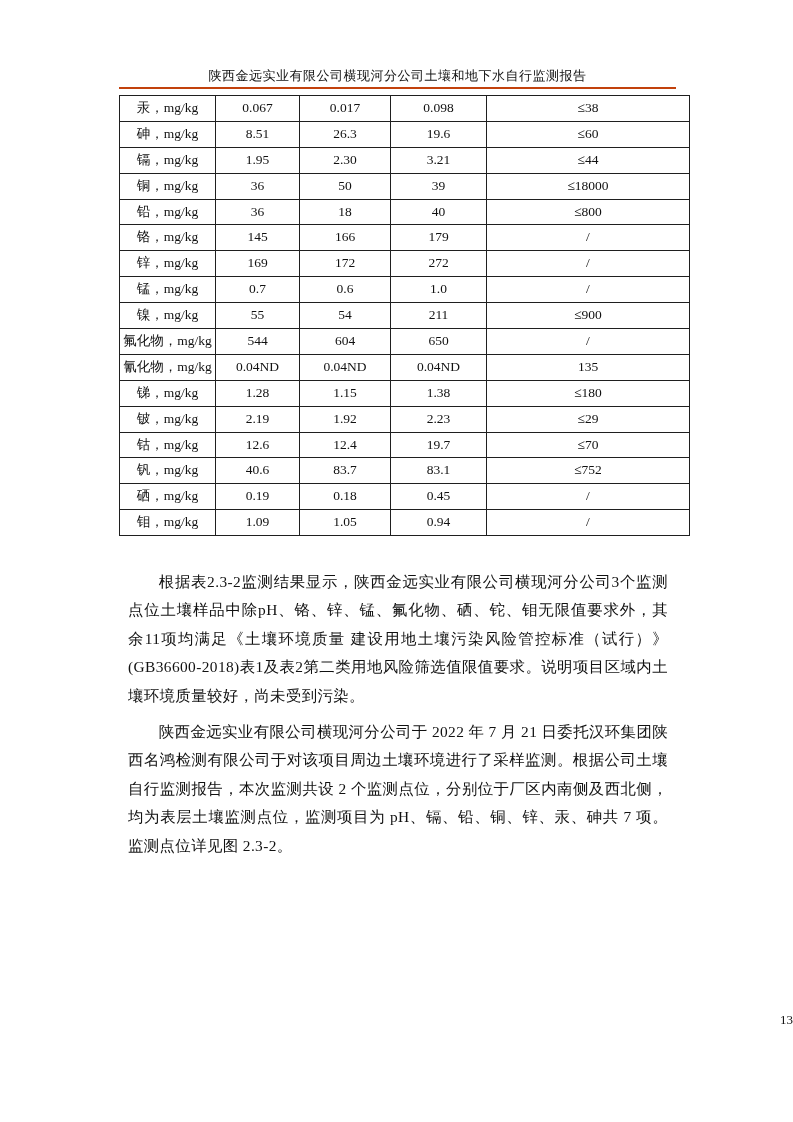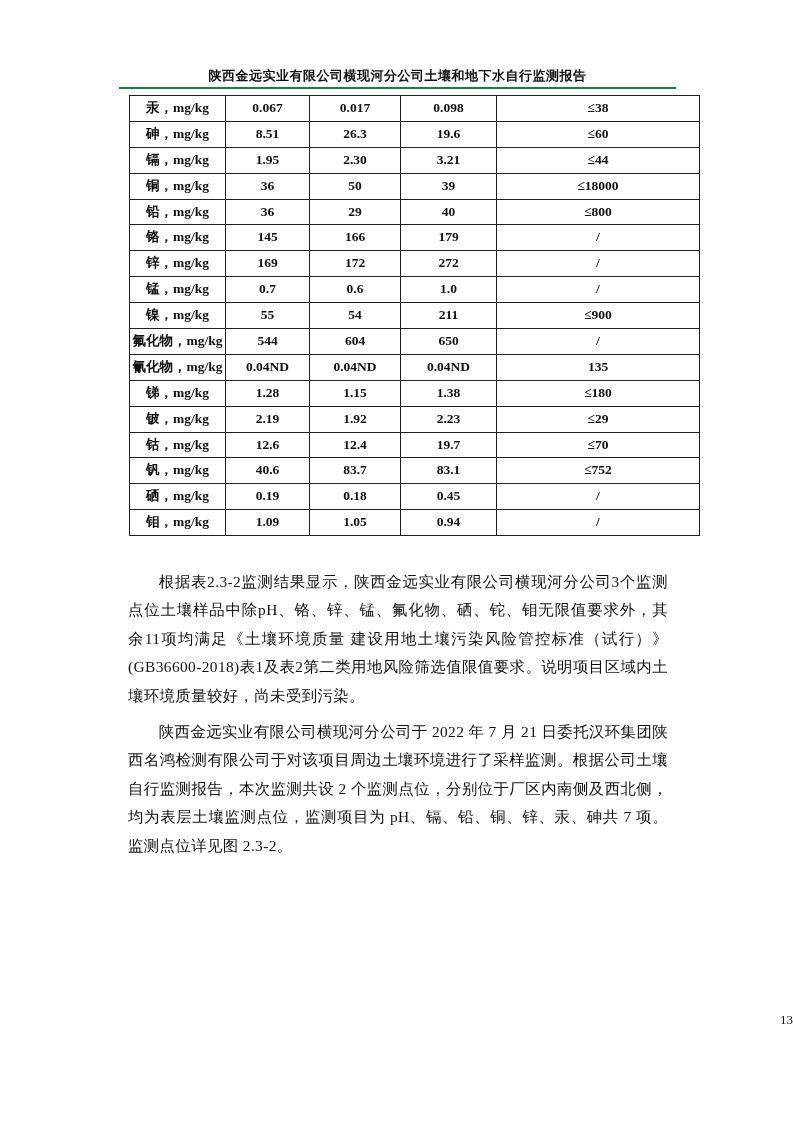--- a/index.html
+++ b/index.html
@@ -16,35 +16,34 @@
     font-family: "Liberation Serif", "DejaVu Serif", serif;
     color: #111111;
   }
   .header {
     position: absolute;
     top: 68px;
     left: 119px;
     width: 557px;
     text-align: center;
     font-size: 13px;
-    font-weight: bold;
+    font-weight: normal;
     letter-spacing: 0.5px;
     padding-bottom: 3px;
-    border-bottom: 2px solid #15803d;
+    border-bottom: 2px solid #c2410c;
     line-height: 16px;
   }
   .doc-table {
     position: absolute;
     top: 95px;
-    left: 129px;
+    left: 119px;
     width: 570px;
     border-collapse: collapse;
     table-layout: fixed;
     border: 1.5px solid #1f1f1f;
-    font-weight: bold;
   }
   .doc-table td {
     border: 1px solid #1f1f1f;
     text-align: center;
     vertical-align: middle;
     font-size: 13.5px;
     height: 24.9px;
     padding: 0 2px;
     white-space: nowrap;
     overflow: hidden;
@@ -115,21 +114,21 @@
         <tr>
           <td>铜，mg/kg</td>
           <td>36</td>
           <td>50</td>
           <td>39</td>
           <td>≤18000</td>
         </tr>
         <tr>
           <td>铅，mg/kg</td>
           <td>36</td>
-          <td>29</td>
+          <td>18</td>
           <td>40</td>
           <td>≤800</td>
         </tr>
         <tr>
           <td>铬，mg/kg</td>
           <td>145</td>
           <td>166</td>
           <td>179</td>
           <td>/</td>
         </tr>

